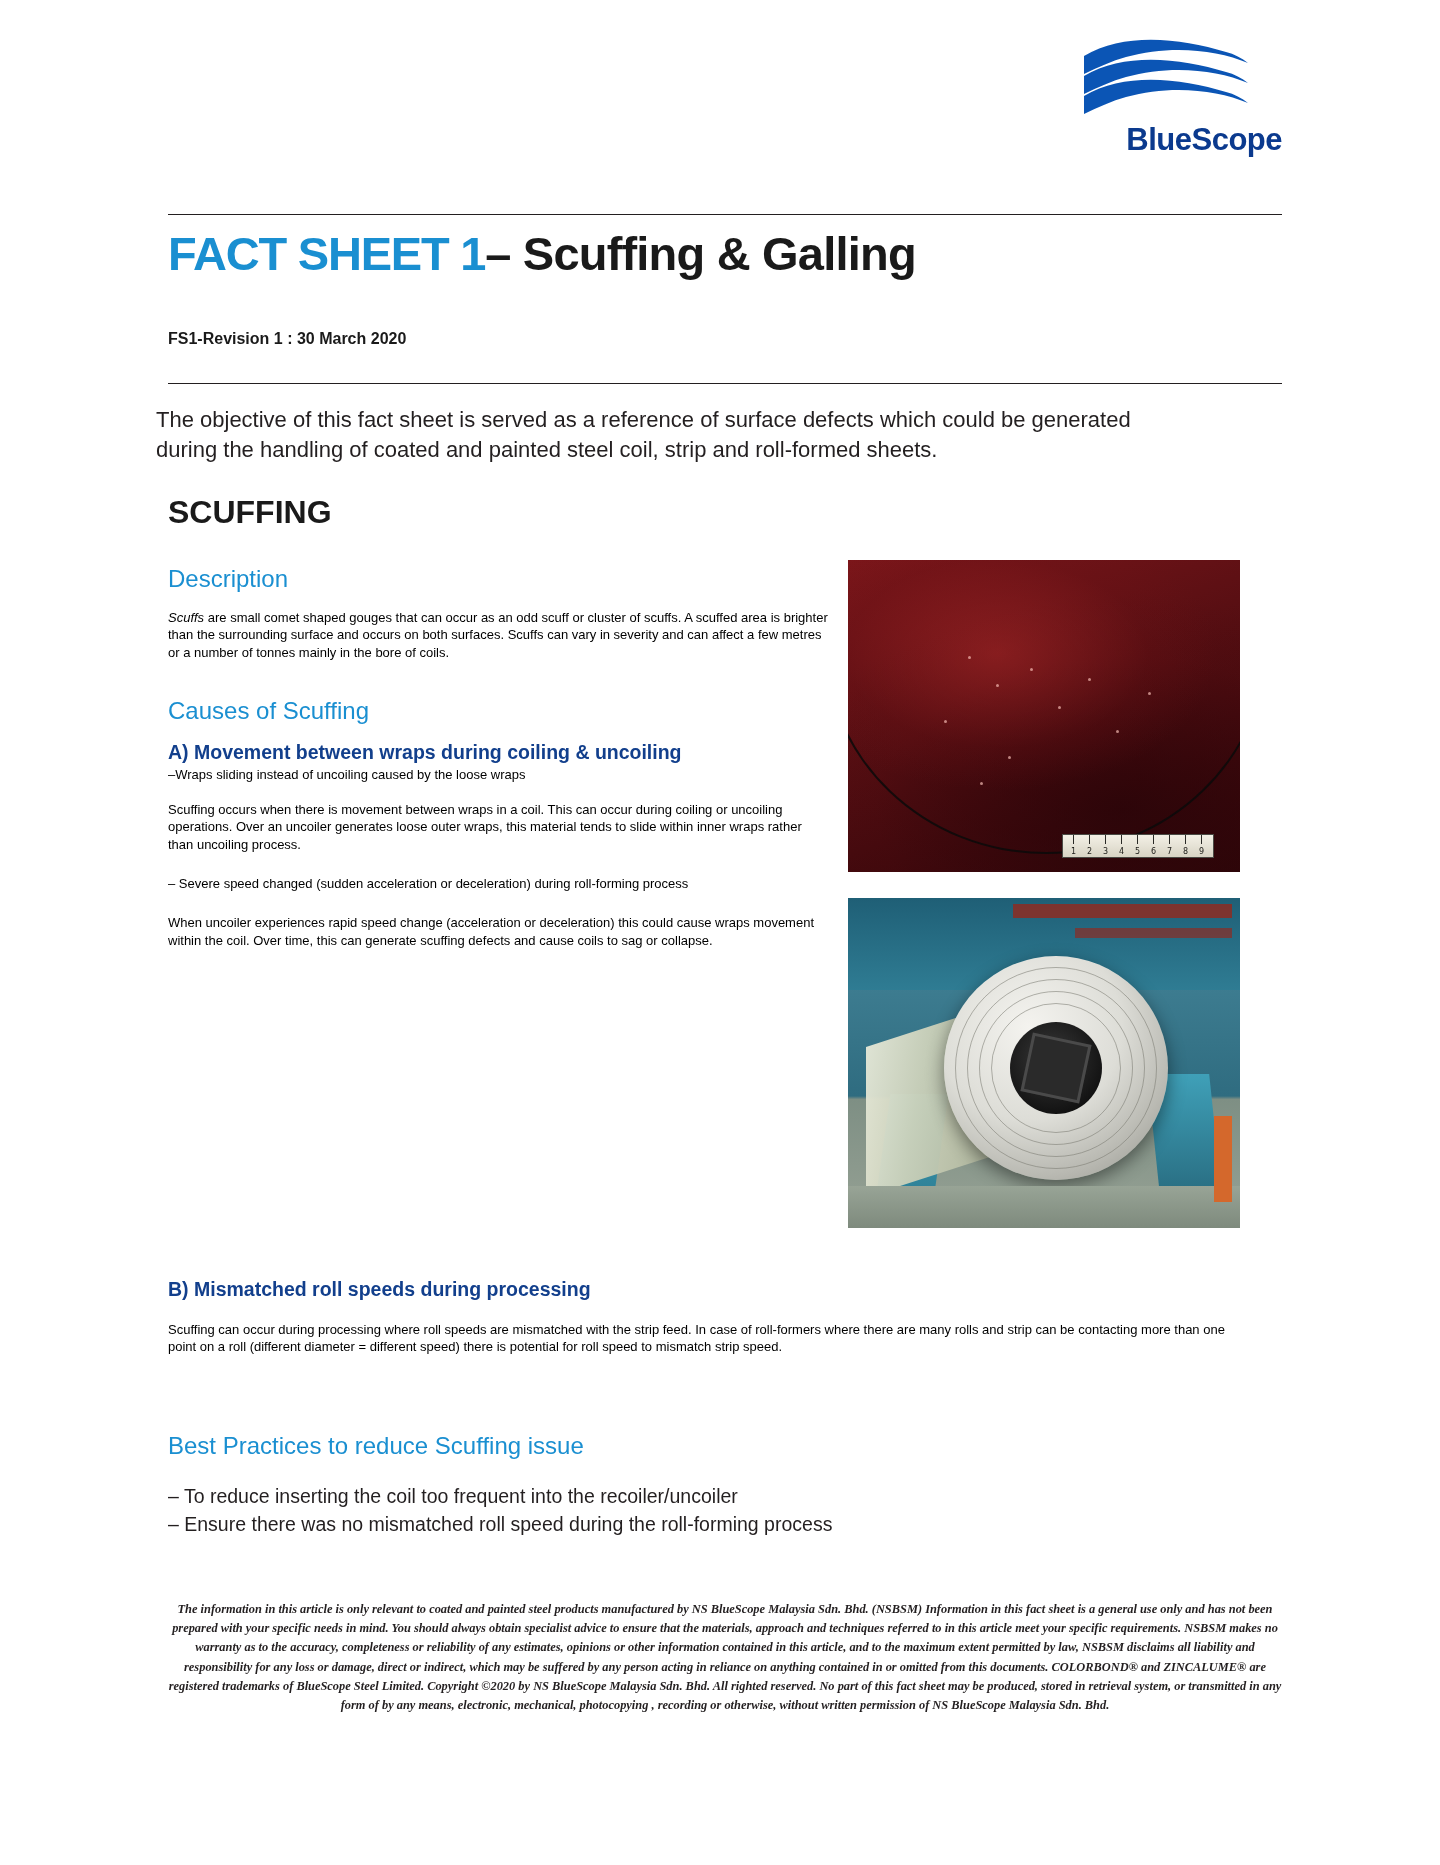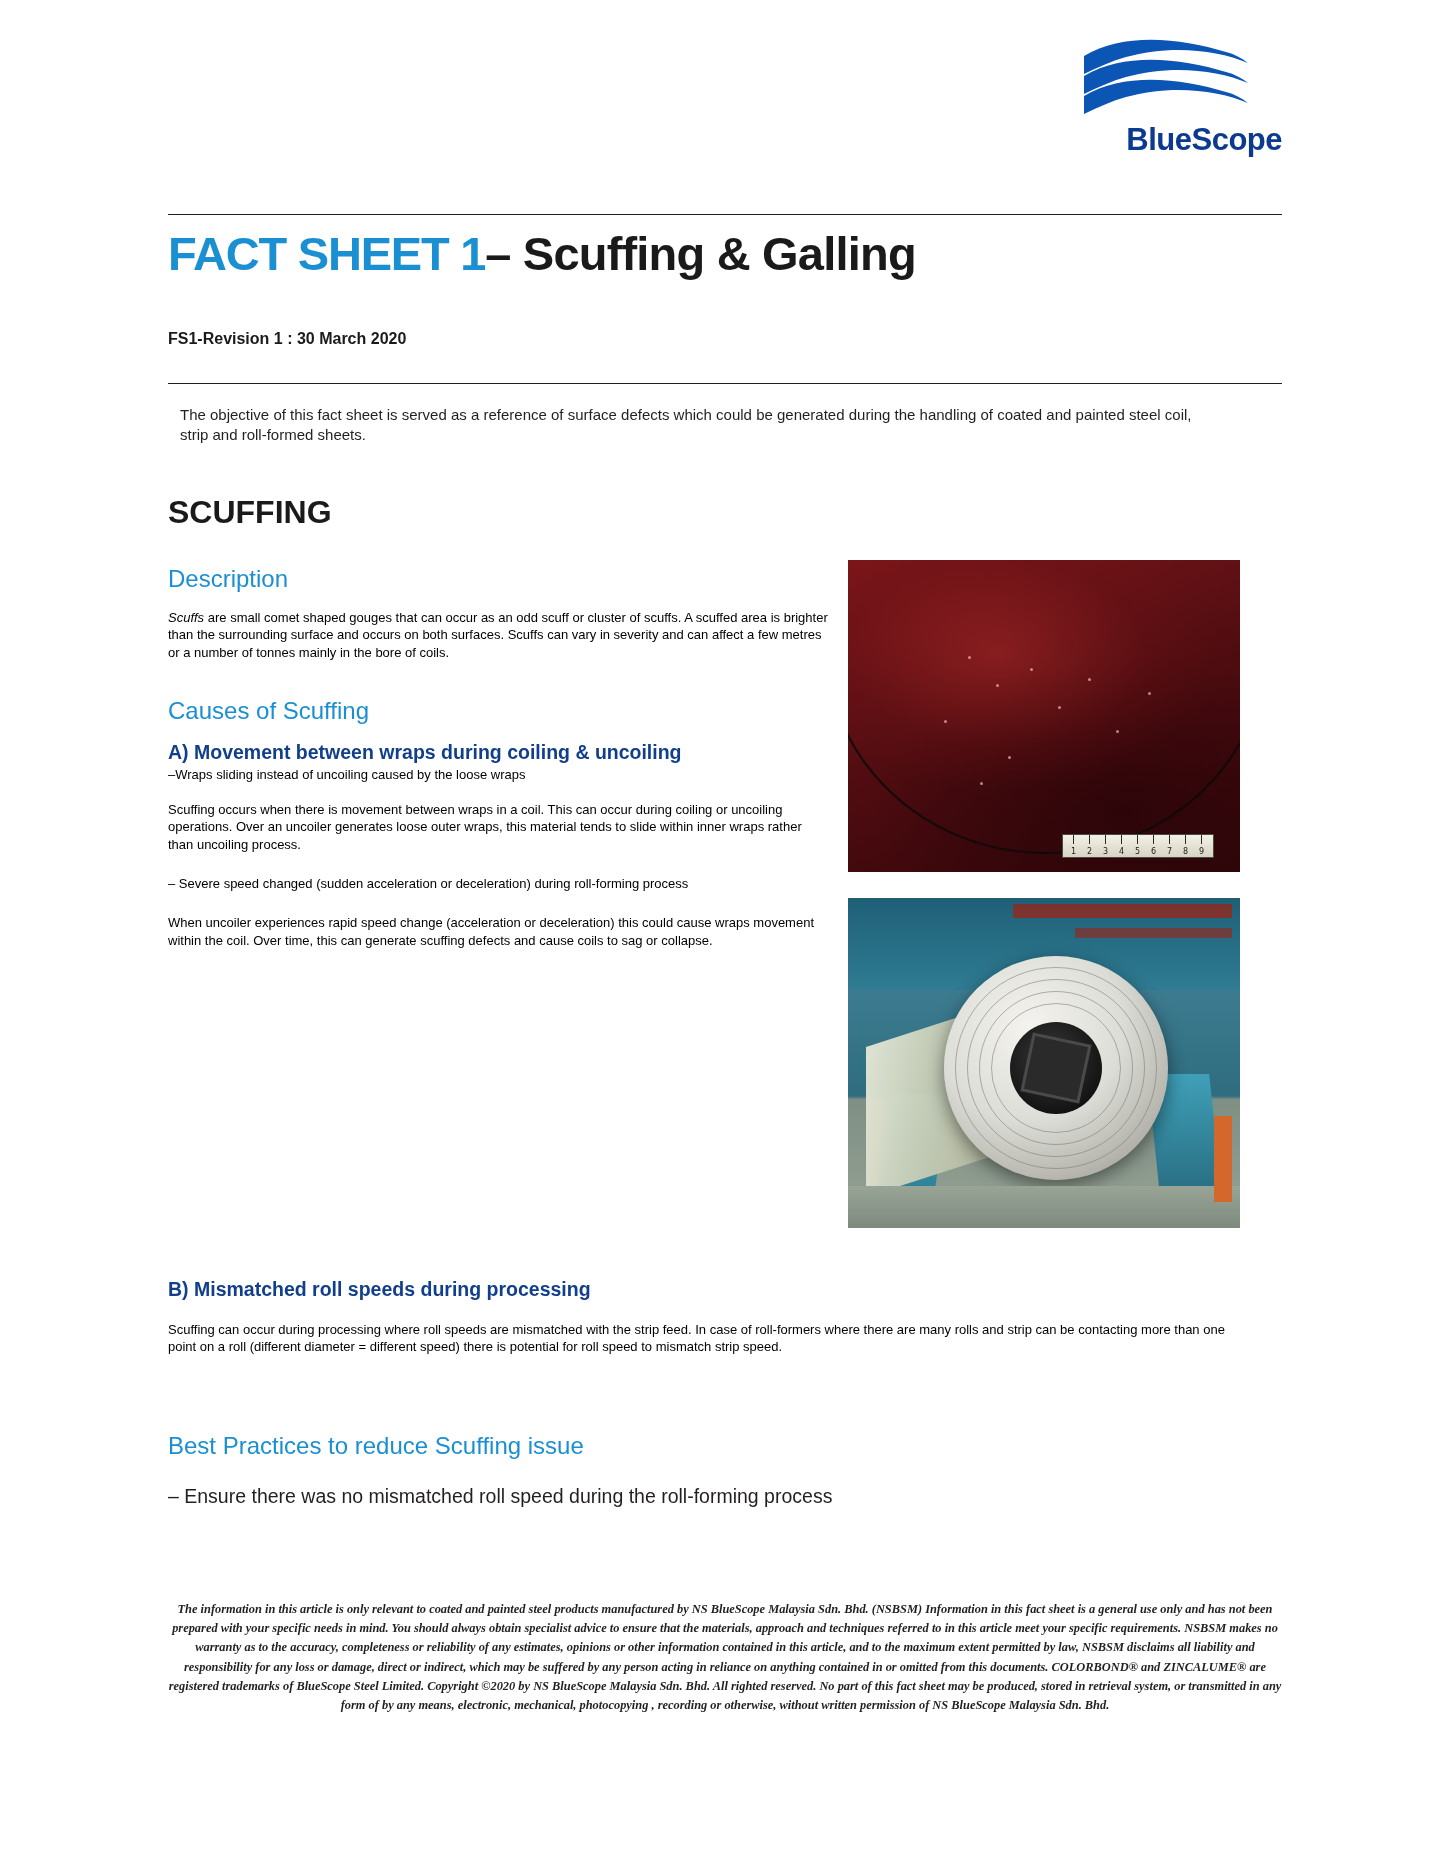--- a/index.html
+++ b/index.html
@@ -77,24 +77,24 @@
     left: 168px;
     top: 330px;
     font-size: 16px;
     font-weight: bold;
     color: #1a1a1a;
   }
 
   
   .intro {
     position: absolute;
-    left: 180px;
+    left: 156px;
     top: 405px;
     width: 1030px;
-    font-size: 15px;
+    font-size: 22px;
     line-height: 1.35;
     color: #231f20;
   }
 
   
   .section-heading {
     position: absolute;
     left: 168px;
     top: 494px;
     font-size: 32px;
@@ -410,19 +410,20 @@
       <div class="orange"></div>
     </div>
 
     <div class="full-block">
       <div class="h-navy">B) Mismatched roll speeds during processing</div>
       <div class="p">Scuffing can occur during processing where roll speeds are mismatched with the strip feed. In case of roll-formers where there are many rolls and strip can be contacting more than one point on a roll (different diameter = different speed) there is potential for roll speed to mismatch strip speed.</div>
     </div>
 
     <div class="best">
       <div class="h-blue">Best Practices to reduce Scuffing issue</div>
+      <div class="line">– To reduce inserting the coil too frequent into the recoiler/uncoiler</div>
       <div class="line">– Ensure there was no mismatched roll speed during the roll-forming process</div>
     </div>
 
     <div class="disclaimer">The information in this article is only relevant to coated and painted steel products manufactured by NS BlueScope Malaysia Sdn. Bhd. (NSBSM) Information in this fact sheet is a general use only and has not been prepared with your specific needs in mind. You should always obtain specialist advice to ensure that the materials, approach and techniques referred to in this article meet your specific requirements. NSBSM makes no warranty as to the accuracy, completeness or reliability of any estimates, opinions or other information contained in this article, and to the maximum extent permitted by law, NSBSM disclaims all liability and responsibility for any loss or damage, direct or indirect, which may be suffered by any person acting in reliance on anything contained in or omitted from this documents. COLORBOND® and ZINCALUME® are registered trademarks of BlueScope Steel Limited. Copyright ©2020 by NS BlueScope Malaysia Sdn. Bhd. All righted reserved. No part of this fact sheet may be produced, stored in retrieval system, or transmitted in any form of by any means, electronic, mechanical, photocopying , recording or otherwise, without written permission of NS BlueScope Malaysia Sdn. Bhd.</div>
 
   </div>
 </div>
 
 </body></html>

